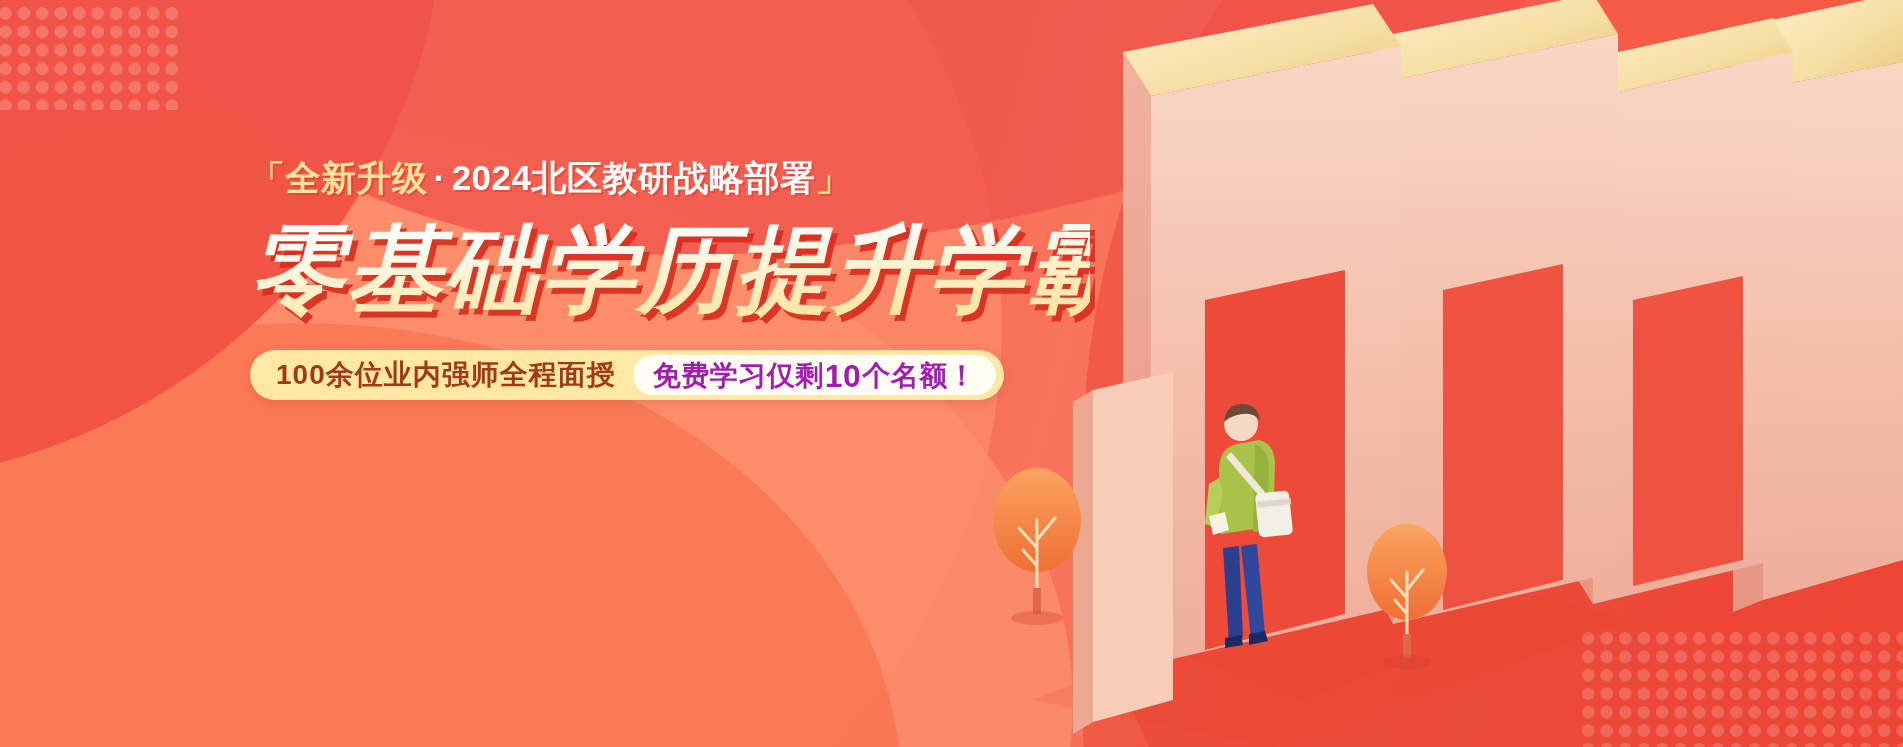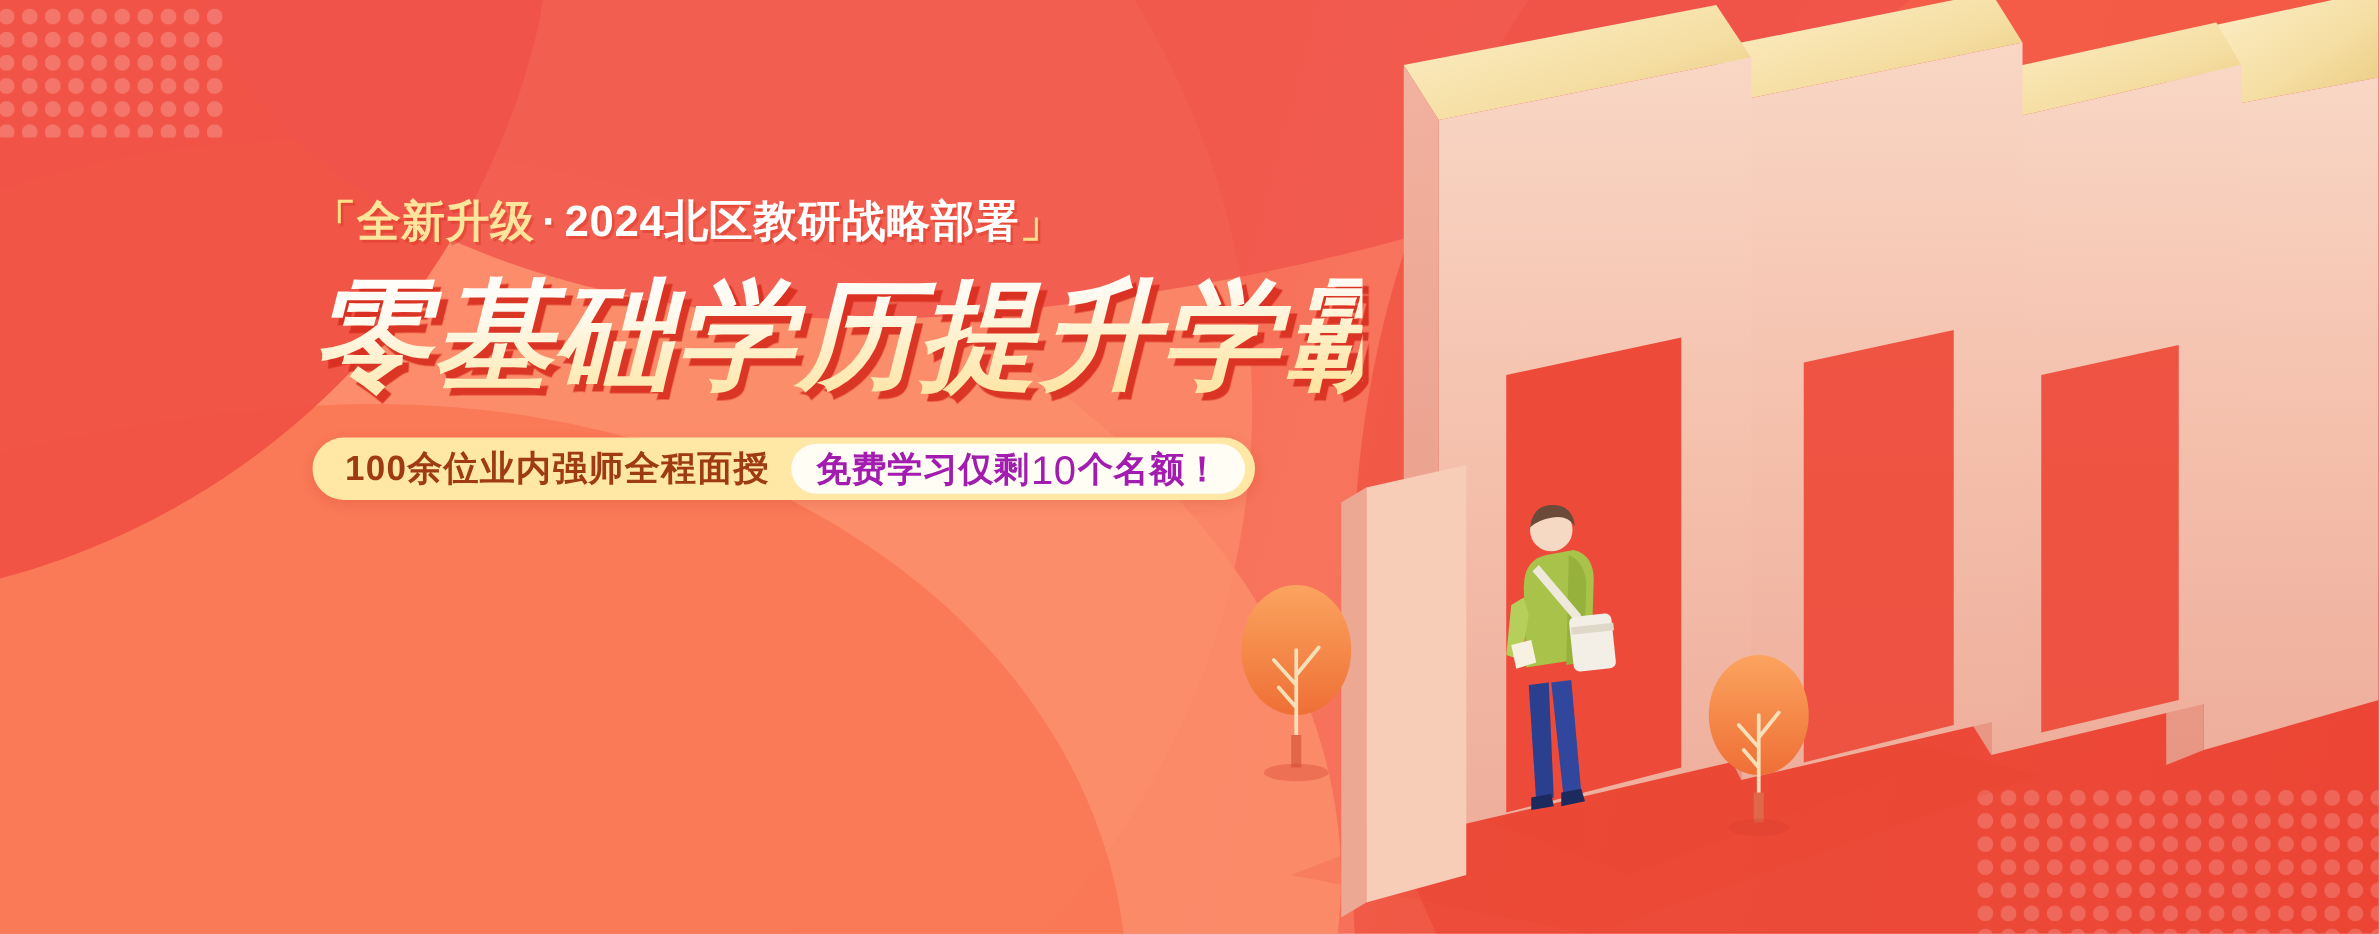--- a/index.html
+++ b/index.html
@@ -162,21 +162,21 @@
     height:40px;
     background:#fffdf4;
     border-radius:20px;
     padding:0 20px;
     font-size:28px;
     font-weight:700;
     color:#a21caf;
     letter-spacing:.5px;
     white-space:nowrap;
   }
-  .pill-right .num{ font-size:32px; font-weight:400; padding:0 1px; }
+  .pill-right .num{ font-size:32px; font-weight:700; padding:0 1px; }
 
   
   .illo{
     position:absolute;
     right:0; top:0; bottom:0;
     width:930px;
     z-index:5;
     pointer-events:none;
   }
   .illo svg{ width:100%; height:100%; display:block; }

